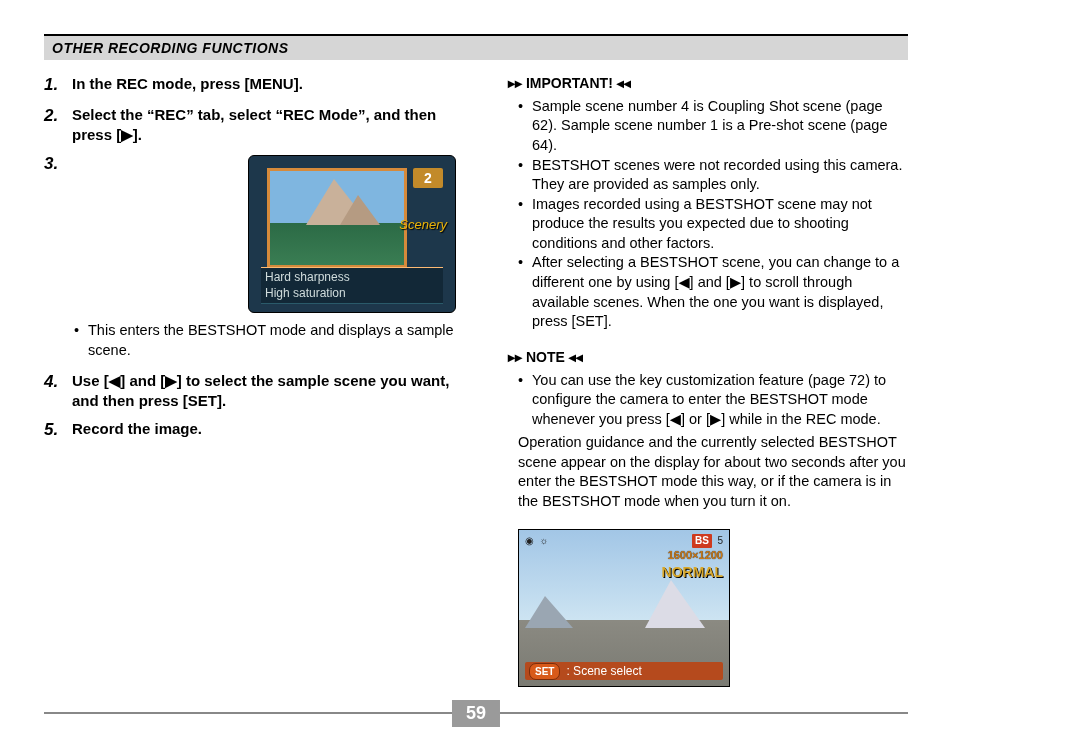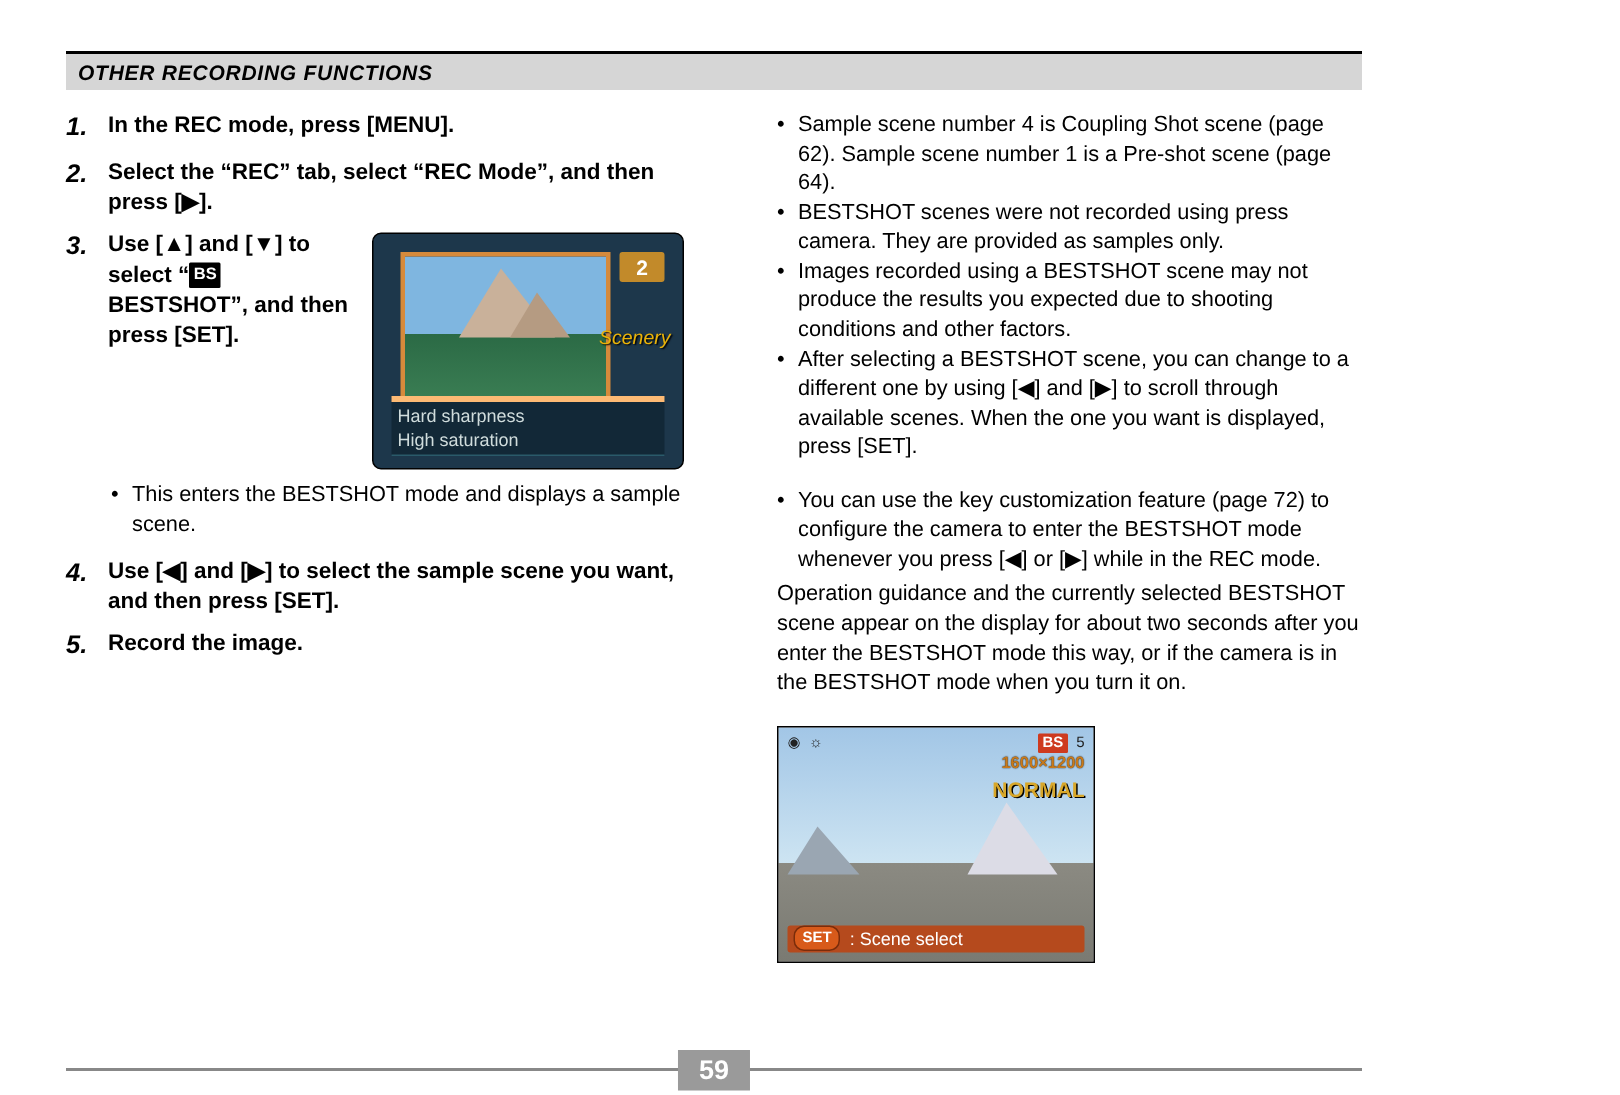--- a/index.html
+++ b/index.html
@@ -50,21 +50,21 @@
     background: #c28a2a; color: #fff; font-weight: bold; text-align: center;
     font-size: 14px; line-height: 20px; border-radius: 2px;
   }
   .shot1-label {
     position: absolute; top: 60px; right: 8px; color: #eab308; font-size: 13px;
     font-style: italic; text-shadow: 1px 1px 1px #000;
   }
   .shot1-desc {
     position: absolute; bottom: 8px; left: 12px; right: 12px; color: #d0dcdc;
     font-size: 12px; line-height: 1.3; background: rgba(10,30,40,.55);
-    border-top: 4px solid #fdba74; border-bottom: 1px solid #2a5a6a; padding: 2px 4px;
+    border-top: 1px solid #fdba74; border-bottom: 1px solid #2a5a6a; padding: 2px 4px;
   }
   
   .section-label { font-weight: bold; font-size: 14px; margin: 0 0 4px 12px; }
   .rl-bullets { margin: 0 0 16px 22px; }
   .rl-bullets .b { display: flex; font-size: 14.5px; margin-bottom: 0; }
   .rl-bullets .b .dot { width: 14px; flex-shrink: 0; }
   .note-flex { display: flex; gap: 12px; margin-left: 22px; flex-direction: column; }
   .note-text { flex: 1; font-size: 14.5px; }
   
   .shot2 {
@@ -115,23 +115,20 @@
       </div>
 
       <div class="step">
         <div class="step-num">2.</div>
         <div class="step-body">Select the “REC” tab, select “REC Mode”, and then press [▶].</div>
       </div>
 
       <div class="step3">
         <div style="display:flex; flex:1;">
           <div class="step-num">3.</div>
-          <div class="step-body step3-text">
-            <span>Use [▲] and [▼] to select “</span><span class="bs-badge">BS</span><span> BESTSHOT”, and then press [SET].</span>
-          </div>
         </div>
         <div class="shot1">
           <div class="shot1-img">
             <div class="mtn"></div>
             <div class="mtn2"></div>
           </div>
           <div class="shot1-num">2</div>
           <div class="shot1-label">Scenery</div>
           <div class="shot1-desc">
             <div>Hard sharpness</div>
@@ -152,39 +149,49 @@
 
       <div class="step">
         <div class="step-num">5.</div>
         <div class="step-body">Record the image.</div>
       </div>
 
     </div>
 
     <div class="col">
 
+      <div class="section-label">
+        <span>▸▸</span>
+        <span>IMPORTANT!</span>
+        <span>◂◂</span>
+      </div>
       <div class="rl-bullets">
         <div class="b">
             <span class="dot">•</span>
             <span>Sample scene number 4 is Coupling Shot scene (page 62). Sample scene number 1 is a Pre-shot scene (page 64).</span>
           </div>
         <div class="b">
             <span class="dot">•</span>
-            <span>BESTSHOT scenes were not recorded using press camera. They are provided as samples only.</span>
+            <span>BESTSHOT scenes were not recorded using this camera. They are provided as samples only.</span>
           </div>
         <div class="b">
             <span class="dot">•</span>
             <span>Images recorded using a BESTSHOT scene may not produce the results you expected due to shooting conditions and other factors.</span>
           </div>
         <div class="b">
             <span class="dot">•</span>
             <span>After selecting a BESTSHOT scene, you can change to a different one by using [◀] and [▶] to scroll through available scenes. When the one you want is displayed, press [SET].</span>
           </div>
       </div>
 
+      <div class="section-label">
+        <span>▸▸</span>
+        <span>NOTE</span>
+        <span>◂◂</span>
+      </div>
       <div class="rl-bullets" style="margin-bottom:4px;">
         <div class="b">
             <span class="dot">•</span>
             <span>You can use the key customization feature (page 72) to configure the camera to enter the BESTSHOT mode whenever you press [◀] or [▶] while in the REC mode.</span>
           </div>
       </div>
       <div class="note-flex">
         <div class="note-text">Operation guidance and the currently selected BESTSHOT scene appear on the display for about two seconds after you enter the BESTSHOT mode this way, or if the camera is in the BESTSHOT mode when you turn it on.</div>
         <div class="shot2">
           <div class="topicons">

